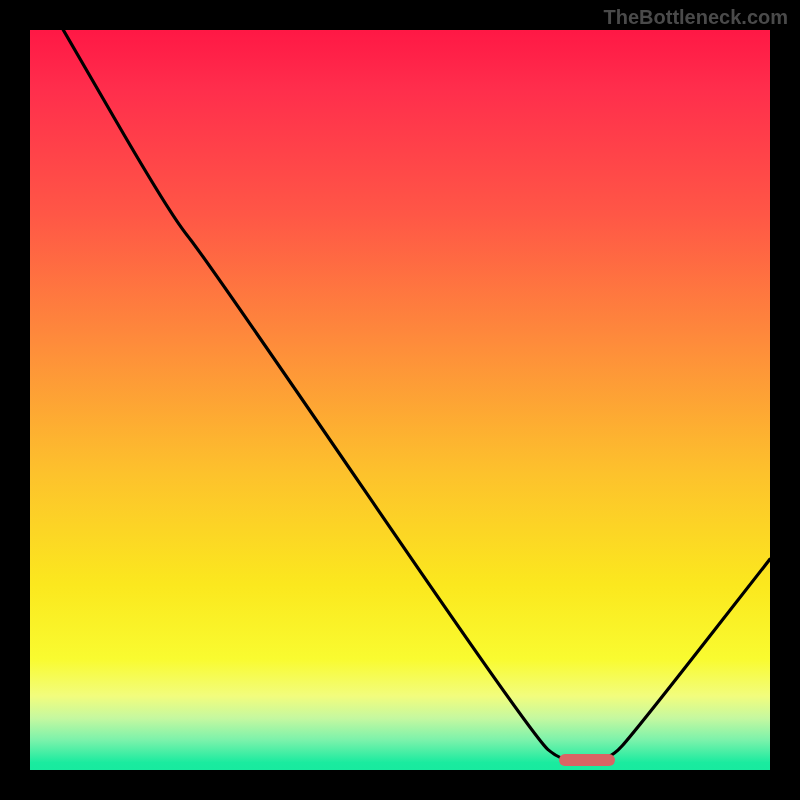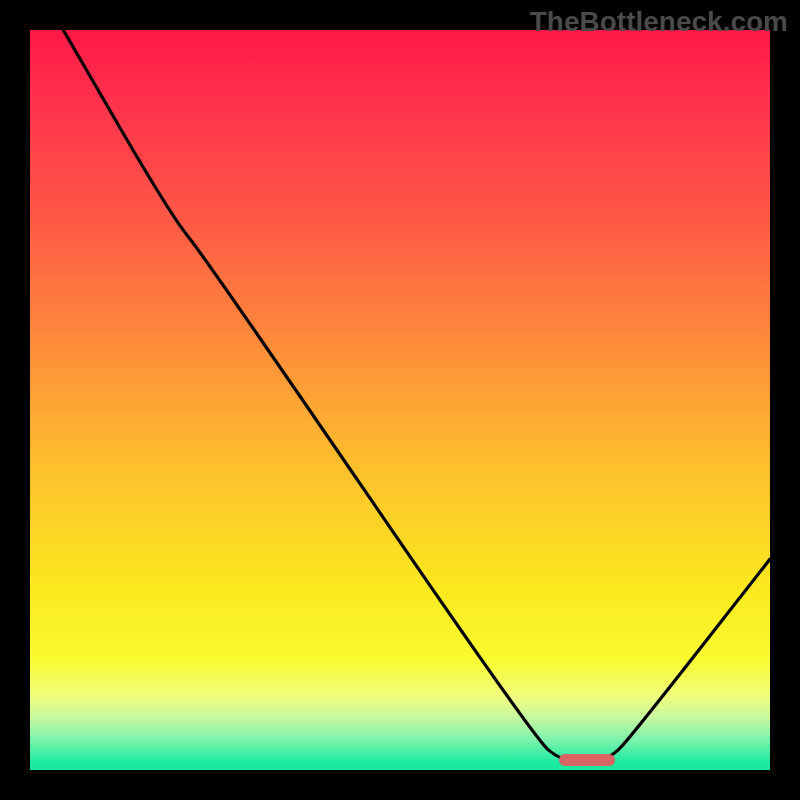--- a/index.html
+++ b/index.html
@@ -15,21 +15,21 @@
     position: relative;
     width: 800px;
     height: 800px;
     background: #000;
   }
   .watermark {
     position: absolute;
     top: 6px;
     right: 12px;
     color: #4a4a4a;
-    font-size: 28px;
+    font-size: 20px;
     font-weight: bold;
     z-index: 10;
     user-select: none;
   }
   .plot-area {
     position: absolute;
     left: 30px;
     top: 30px;
     width: 740px;
     height: 740px;

